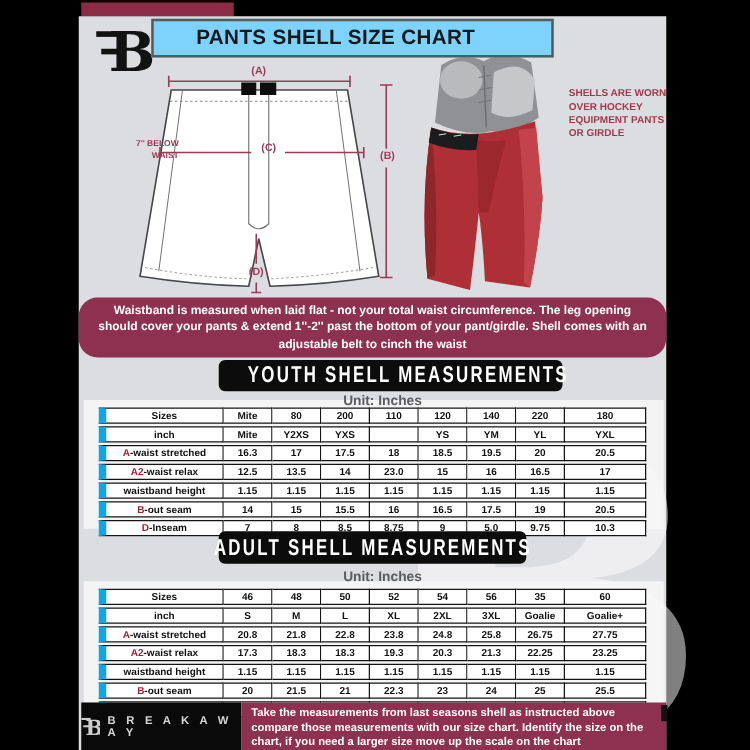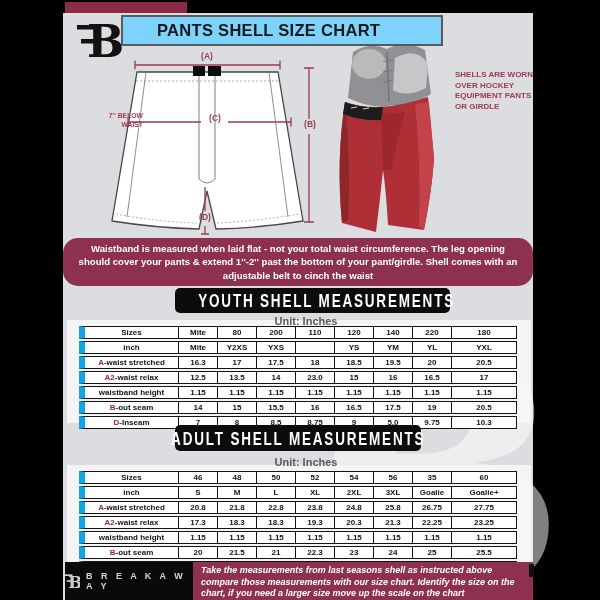--- a/index.html
+++ b/index.html
@@ -43,21 +43,21 @@
        text-align:center;height:10px;padding:.5px 0;}
   table.size td.lbl{border-left:6px solid #0ea5e9;}
   .pfx{color:#9c2236;}
   .c-lbl{width:100px;}.c-d{width:39px;}.c-last{width:65px;}
   
   .footer-logo{position:absolute;left:2px;top:549px;width:128px;height:38px;background:#0a0a0a;
        display:flex;align-items:center;justify-content:center;gap:6px;z-index:3;}
   .footer-logo .bw{color:#d6d6d6;font-size:9px;font-weight:bold;letter-spacing:3px;}
   .footer-note{position:absolute;left:130px;top:549px;width:340px;height:38px;background:#8e3151;
        box-sizing:border-box;padding:3px 8px;color:#fff;font-size:9px;font-weight:bold;
-       line-height:1.3;z-index:3;font-style:italic;}
+       line-height:1.3;z-index:3;}
   .cursor-mark{position:absolute;left:466px;top:551px;width:5px;height:13px;background:#111;z-index:4;}
 </style>
 </head>
 <body>
 
 <div class="top-strip"></div>
 
 <div class="page">
 
   <div class="watermark">B</div>

